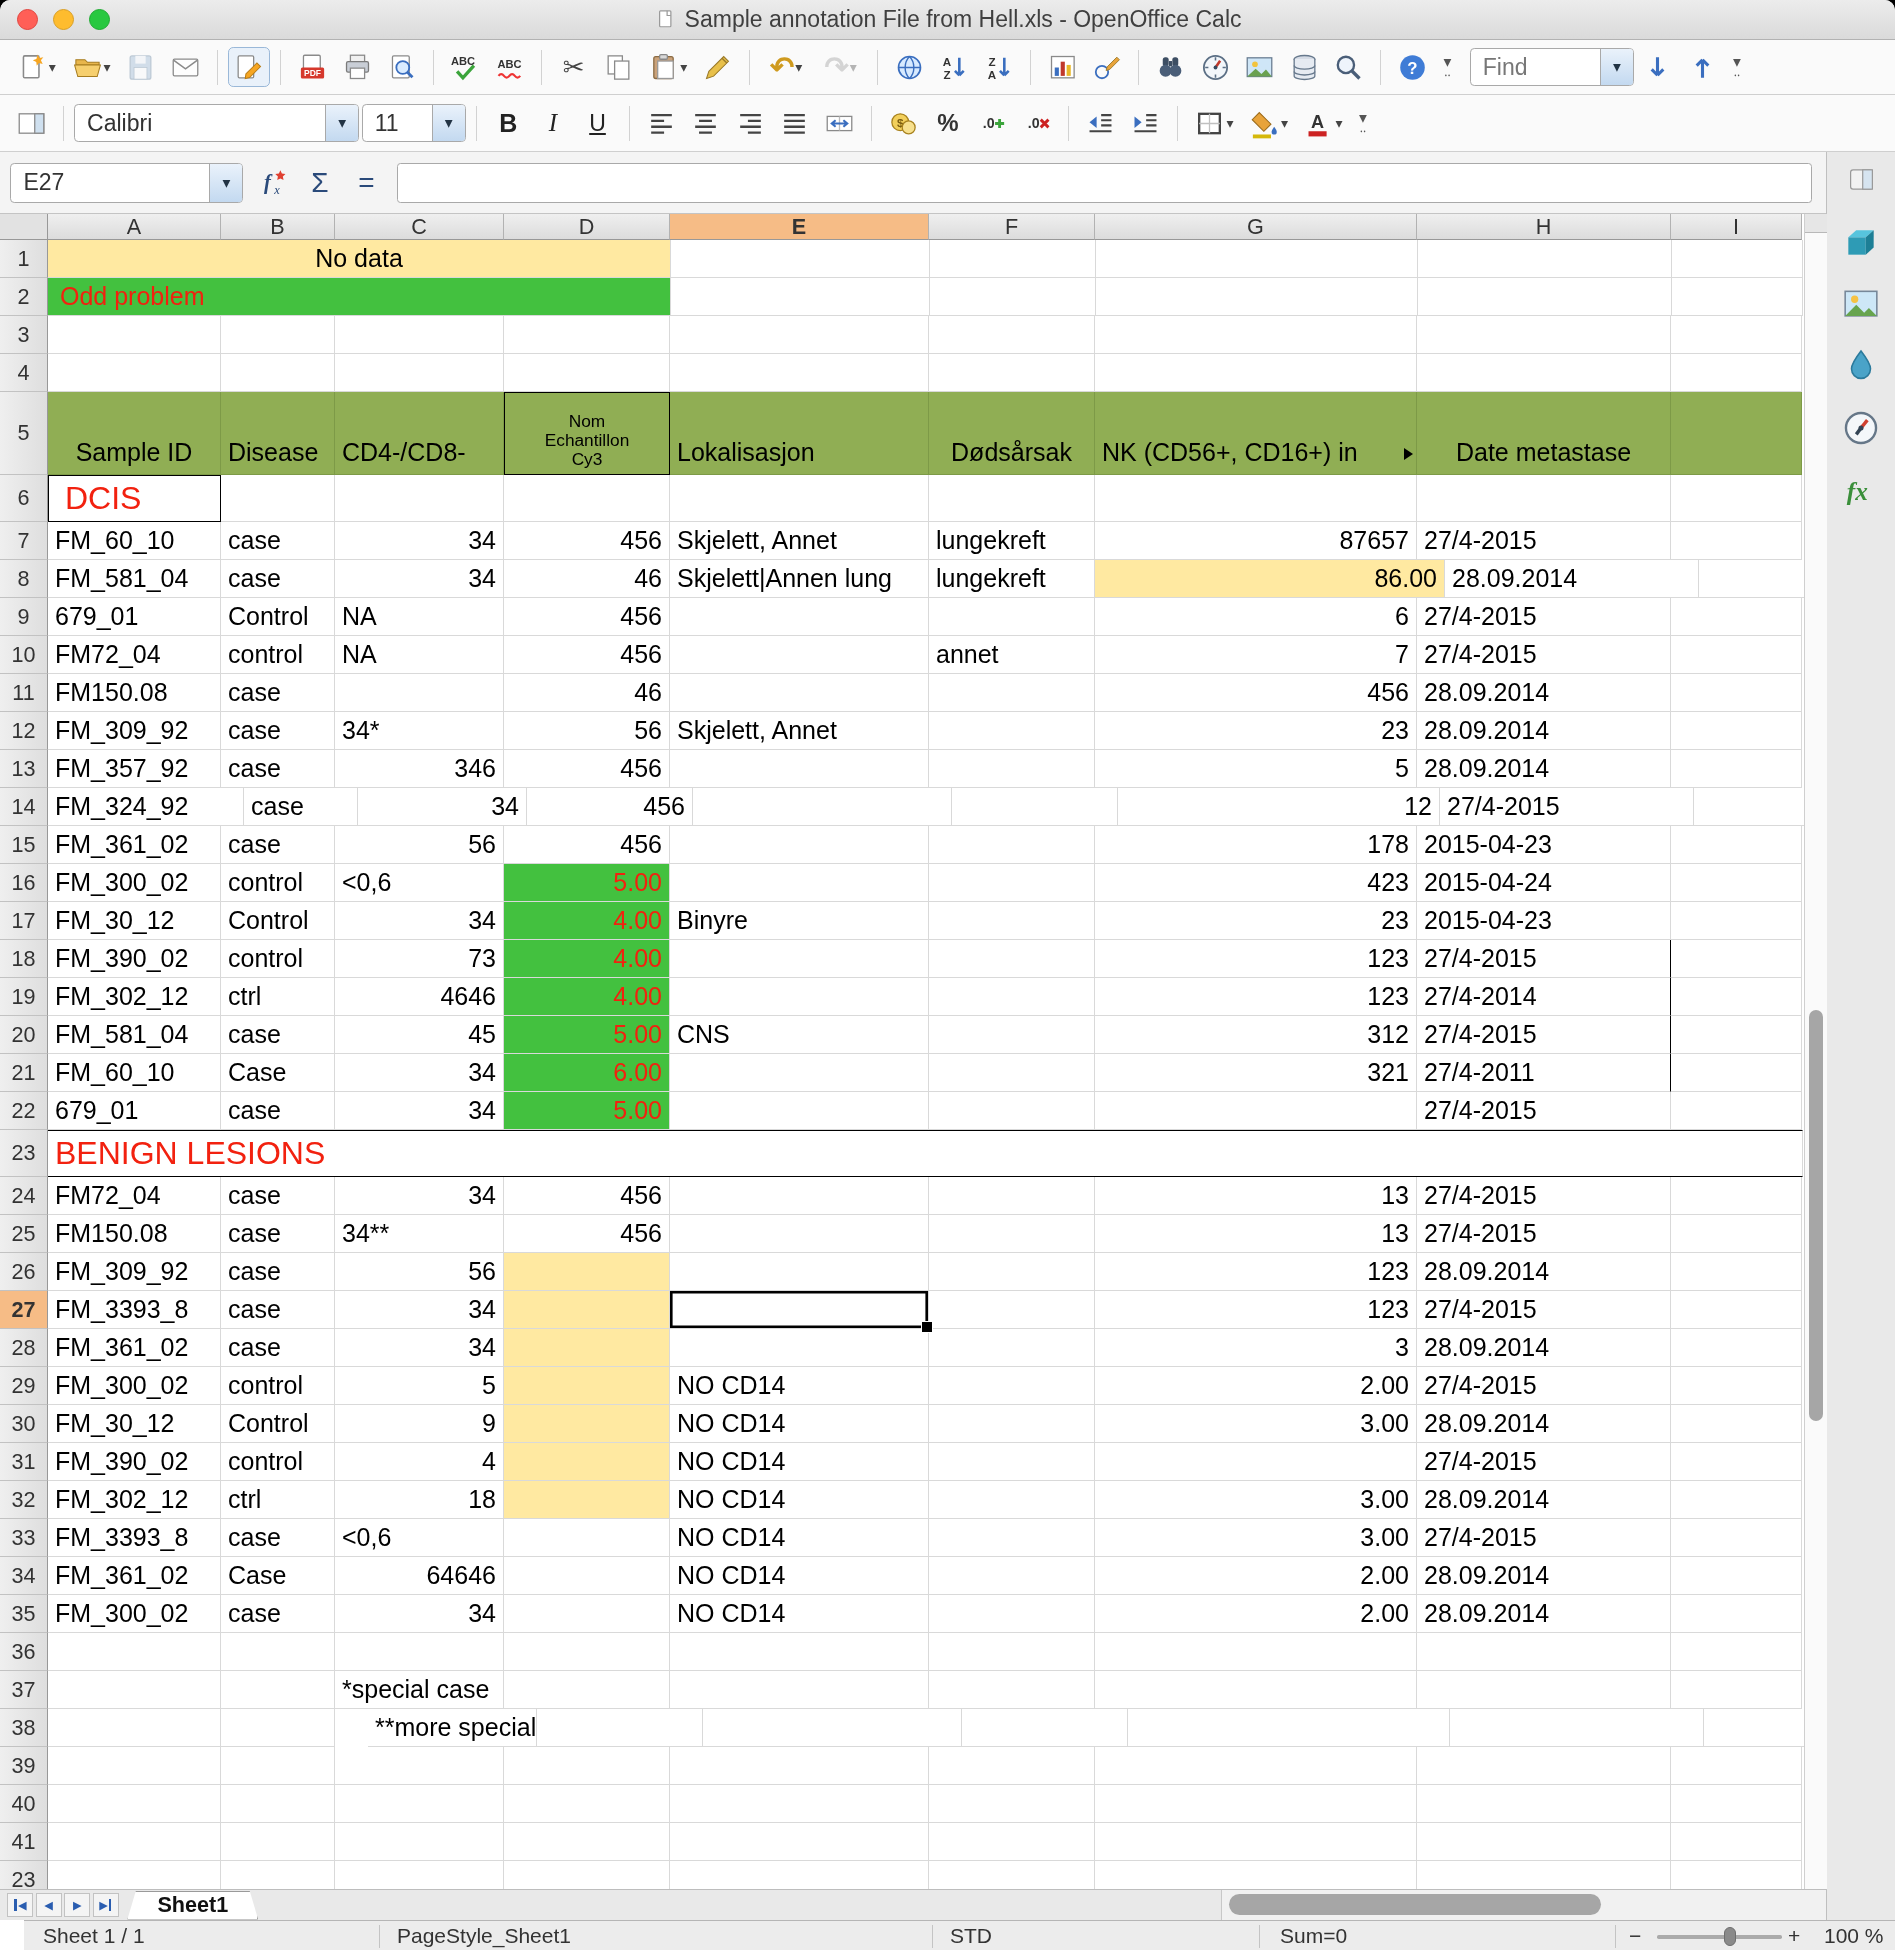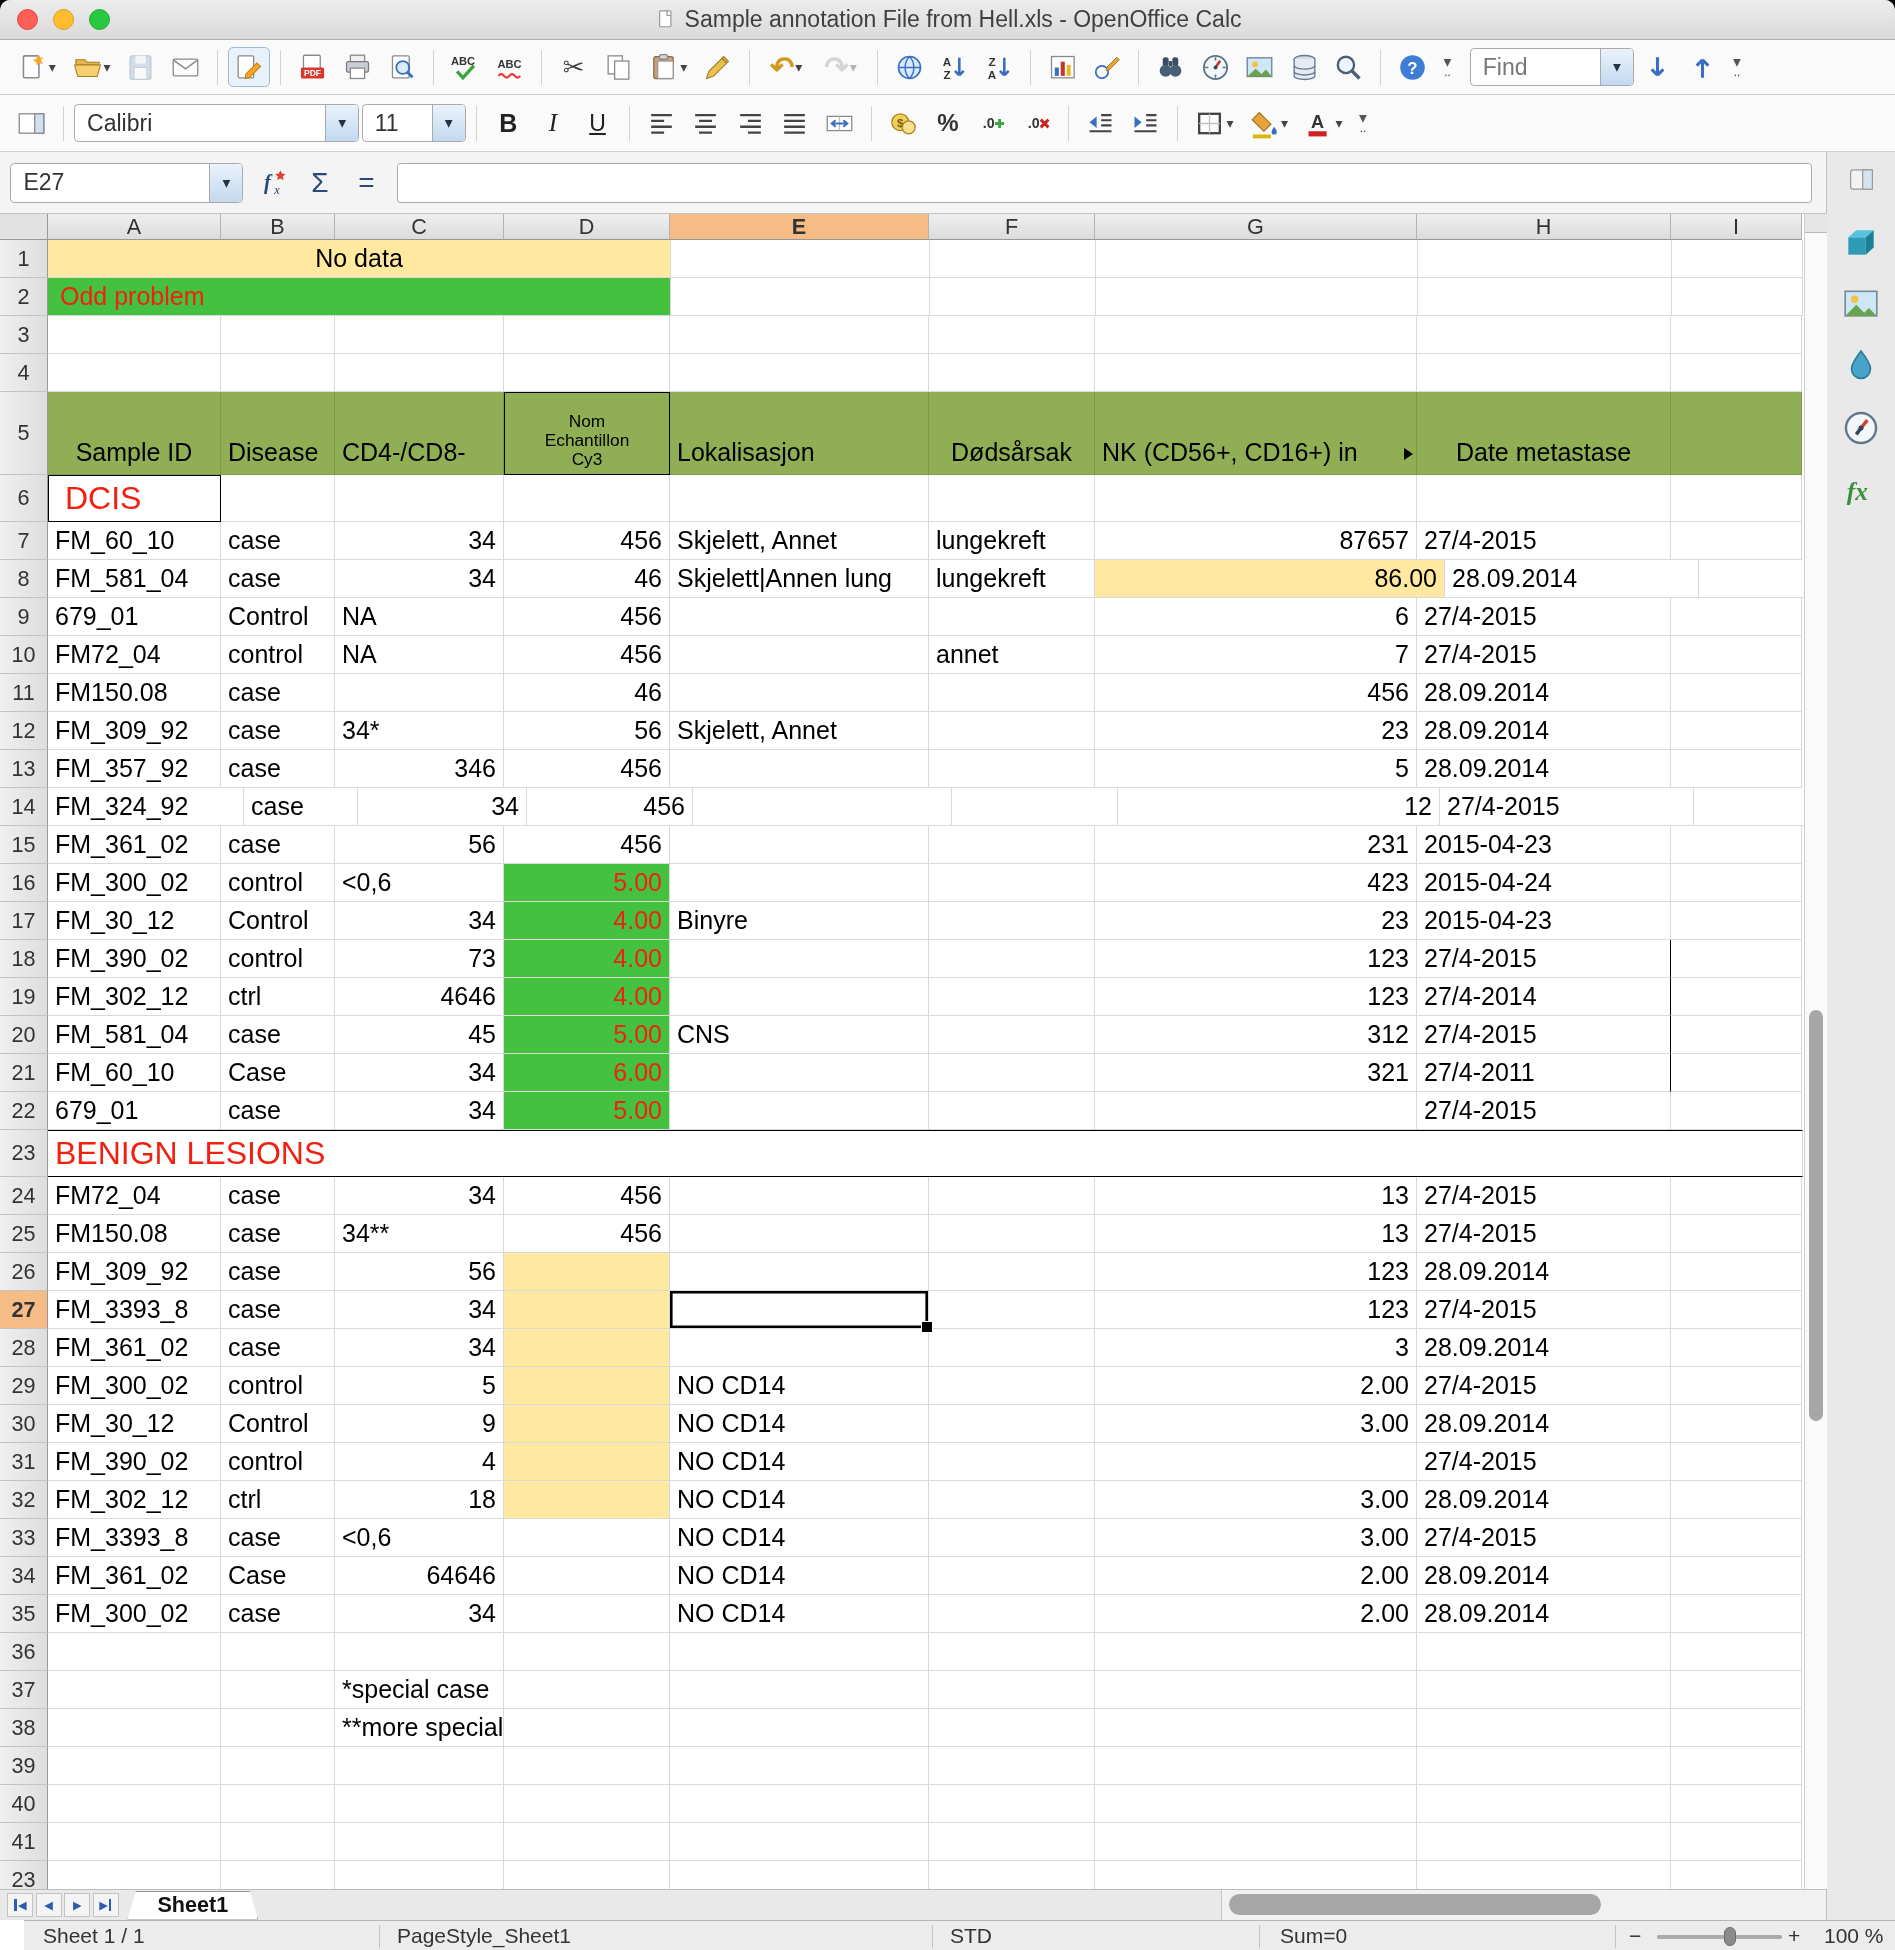--- a/index.html
+++ b/index.html
@@ -665,21 +665,21 @@
                 <div class="cell" style="width: 131px;"></div>
               </div>
               <div class="grid-row">
                 <div class="row-h">15</div>
                 <div class="cell" style="width: 173px;">FM_361_02</div>
                 <div class="cell" style="width: 114px;">case</div>
                 <div class="cell num" style="width: 169px;">56</div>
                 <div class="cell num" style="width: 166px;">456</div>
                 <div class="cell" style="width: 259px;"></div>
                 <div class="cell" style="width: 166px;"></div>
-                <div class="cell num" style="width: 322px;">231</div>
+                <div class="cell num" style="width: 322px;">178</div>
                 <div class="cell" style="width: 254px;">2015-04-23</div>
                 <div class="cell" style="width: 131px;"></div>
               </div>
               <div class="grid-row">
                 <div class="row-h">16</div>
                 <div class="cell" style="width: 173px;">FM_300_02</div>
                 <div class="cell" style="width: 114px;">control</div>
                 <div class="cell" style="width: 169px;">&lt;0,6</div>
                 <div class="cell num green red" style="width: 166px;">5.00</div>
                 <div class="cell" style="width: 259px;"></div>
@@ -929,21 +929,21 @@
                 <div class="cell" style="width: 259px;"></div>
                 <div class="cell" style="width: 166px;"></div>
                 <div class="cell" style="width: 322px;"></div>
                 <div class="cell" style="width: 254px;"></div>
                 <div class="cell" style="width: 131px;"></div>
               </div>
               <div class="grid-row">
                 <div class="row-h">38</div>
                 <div class="cell" style="width: 173px;"></div>
                 <div class="cell" style="width: 114px;"></div>
-                <div class="cell overflow" style="width: 169px;">**more special</div>
+                <div class="cell overflow" style="width: 169px; margin-left: 33px;">**more special</div>
                 <div class="cell" style="width: 166px;"></div>
                 <div class="cell" style="width: 259px;"></div>
                 <div class="cell" style="width: 166px;"></div>
                 <div class="cell" style="width: 322px;"></div>
                 <div class="cell" style="width: 254px;"></div>
                 <div class="cell" style="width: 131px;"></div>
               </div>
               <div class="grid-row">
                 <div class="row-h">39</div>
                 <div class="cell" style="width: 173px;"></div>

